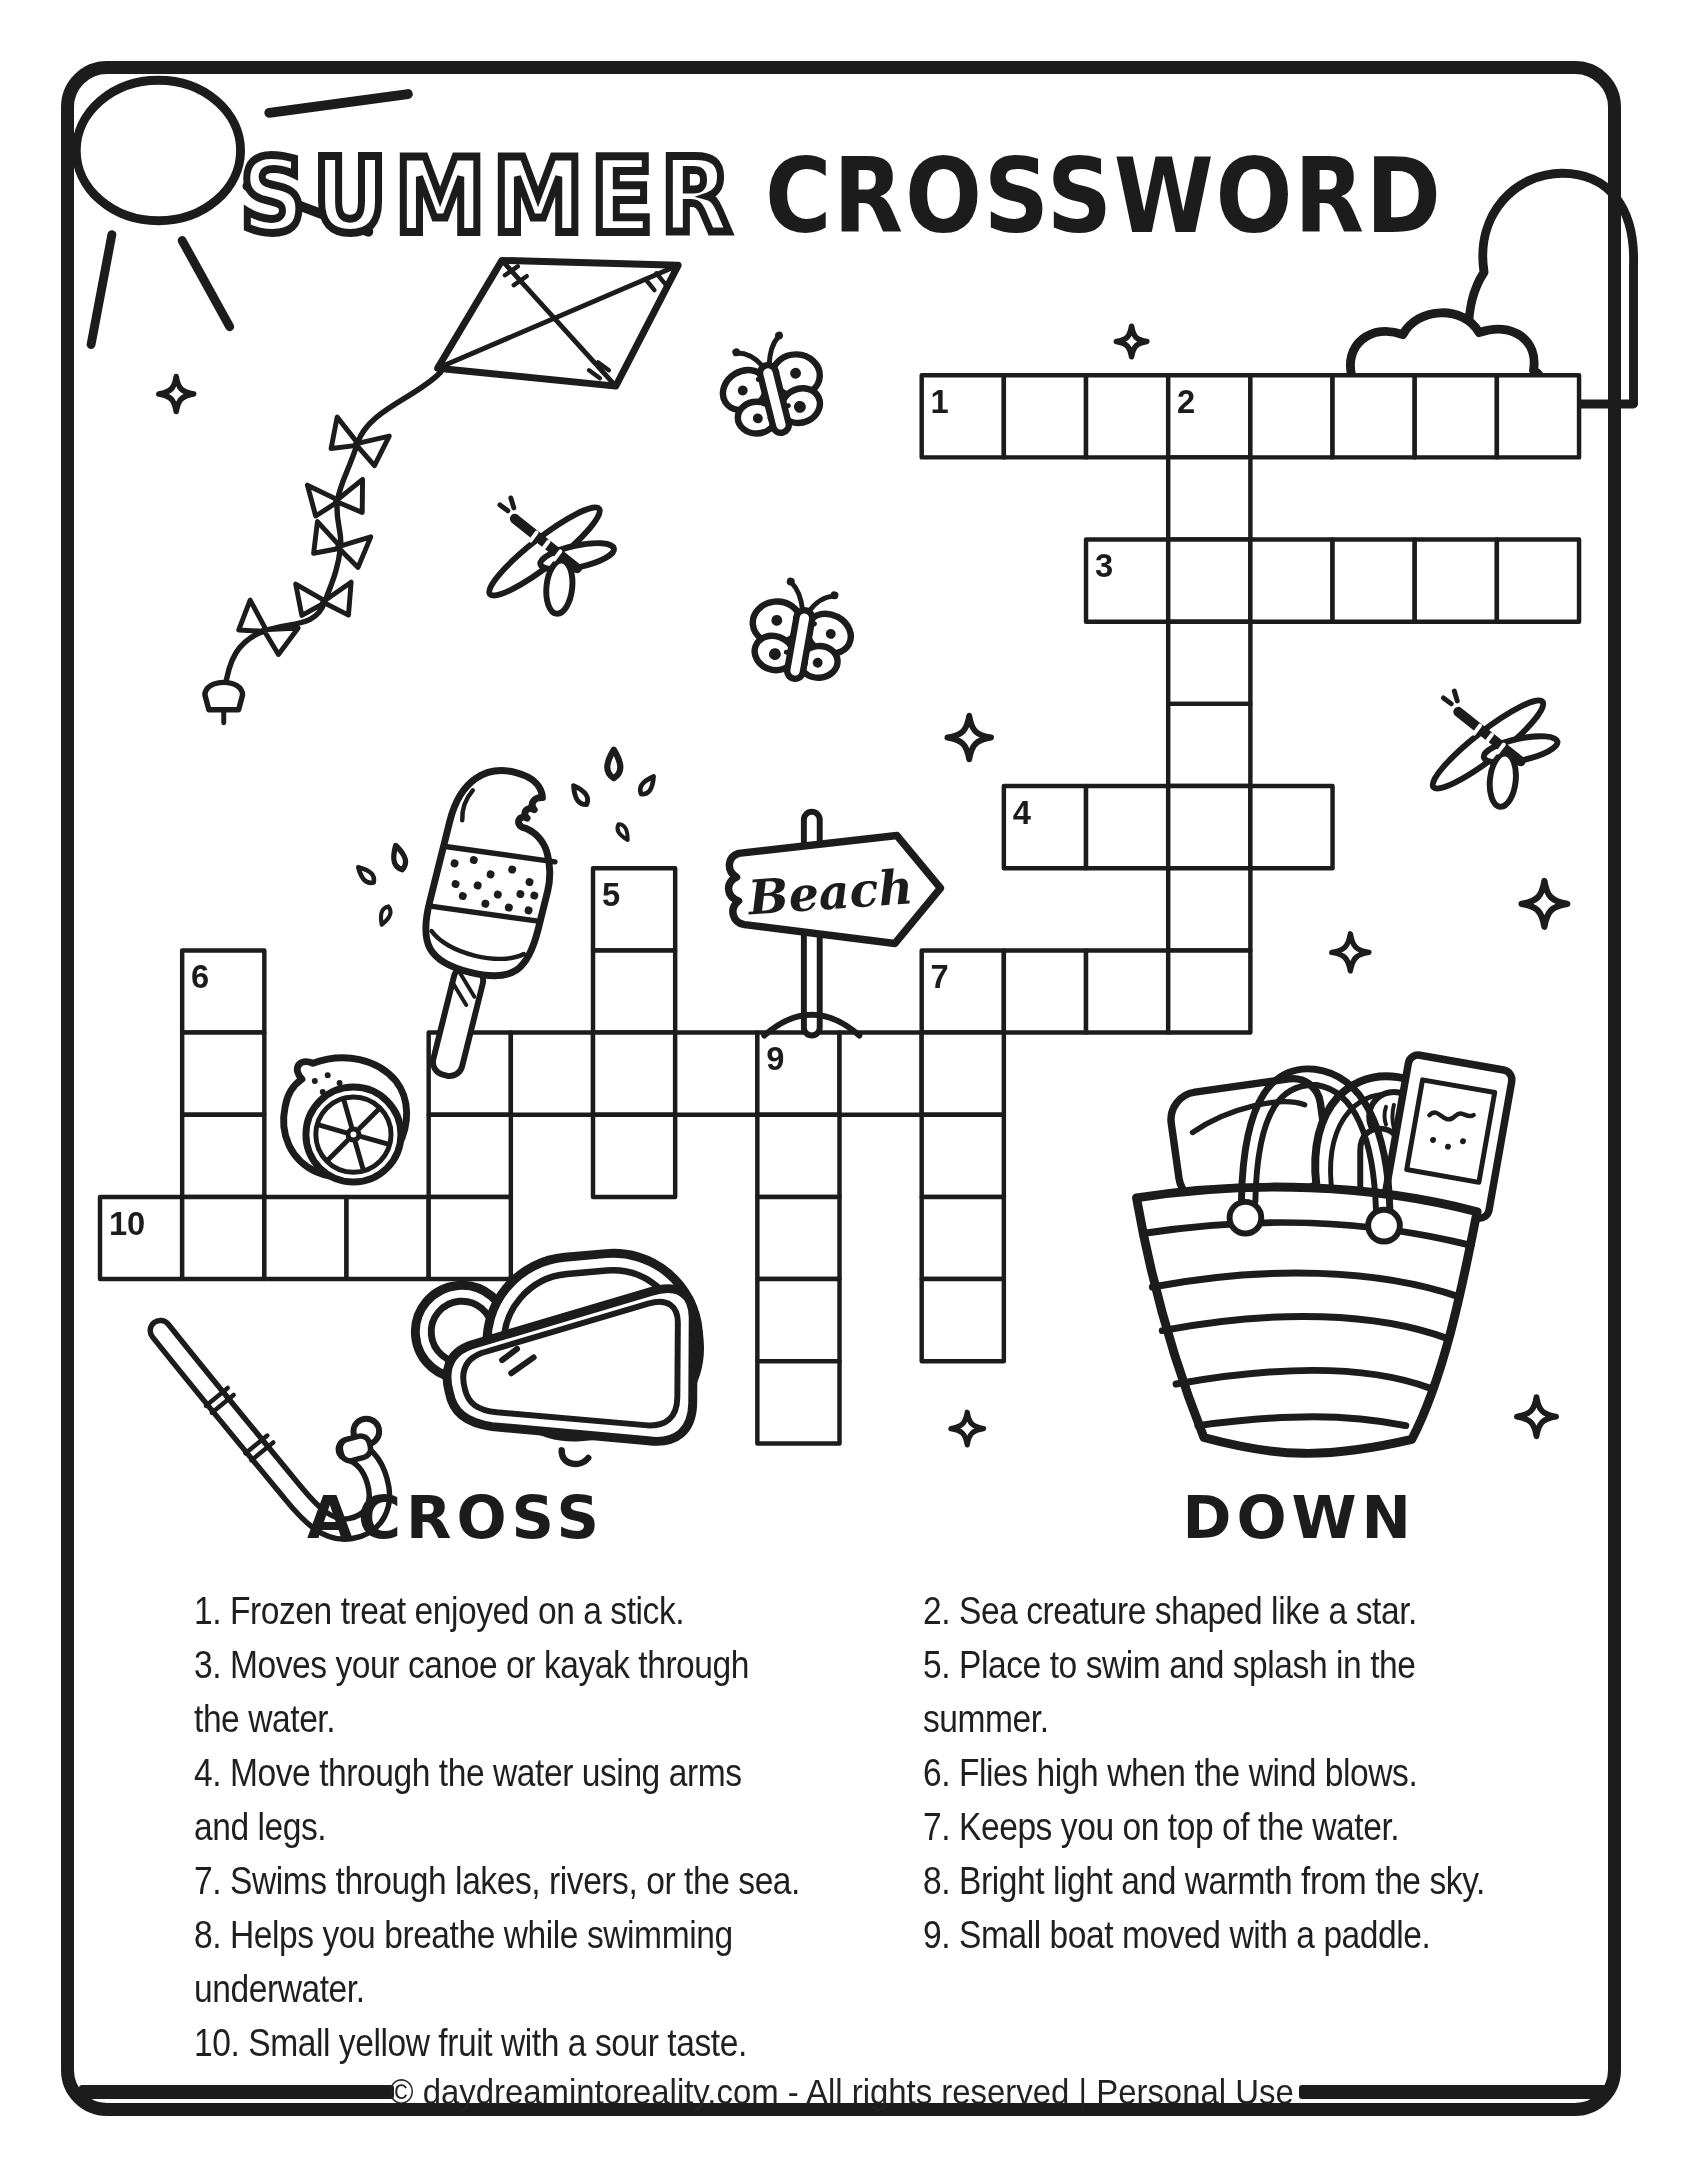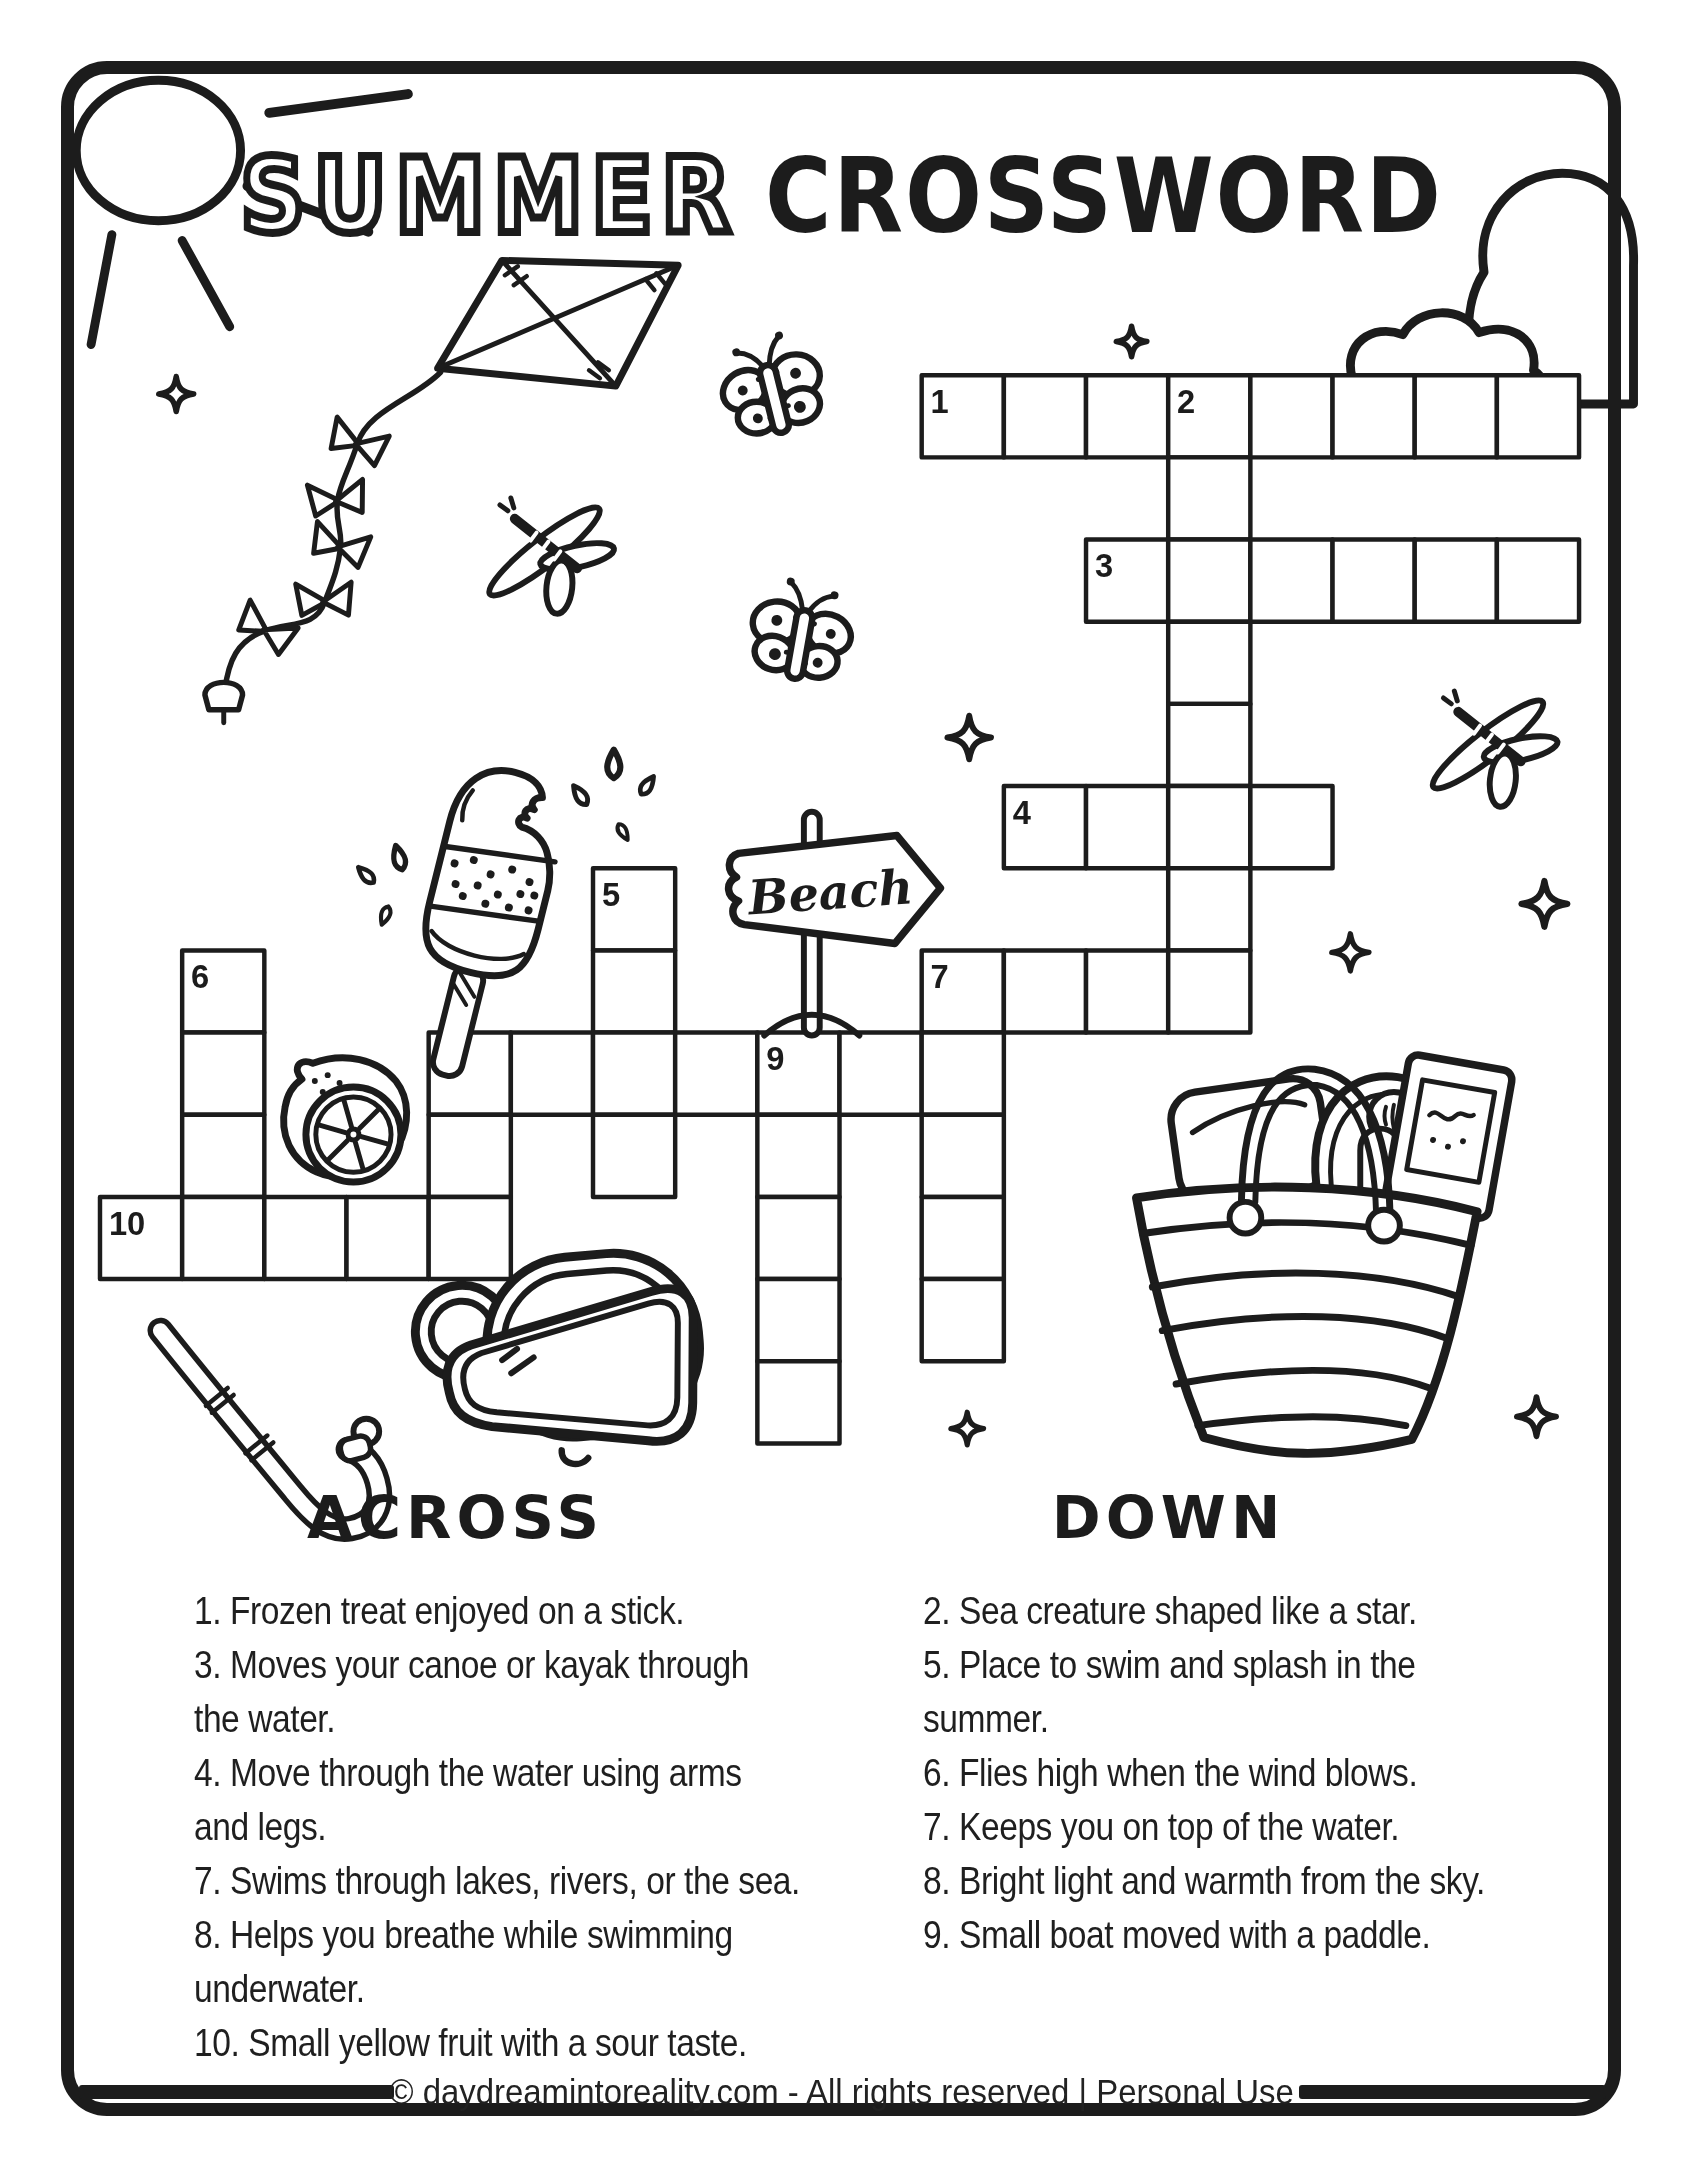--- a/index.html
+++ b/index.html
@@ -18,21 +18,21 @@
     font-family:"DejaVu Sans", sans-serif; font-weight:bold; font-size:103px;
     line-height:1; white-space:nowrap; transform:scaleX(.88);
   }
   .t-outline { color:#ffffff; -webkit-text-stroke:8px #1c1c1c; letter-spacing:9px; margin-right:30px; }
   .t-solid   { color:#1c1c1c; letter-spacing:2px; }
   .heading {
     position:absolute; z-index:2; text-align:center; color:#1c1c1c;
     font-family:"DejaVu Sans", sans-serif; font-weight:bold; font-size:59px; letter-spacing:5px;
   }
   #across-head { left:188px; top:1483px; width:535px; }
-  #down-head   { left:921px; top:1483px; width:495px; }
+  #down-head   { left:921px; top:1483px; width:495px;text-align:right; }
   .clues {
     position:absolute; top:1584px; z-index:2; color:#1f1f1f;
     font-size:39px; line-height:54px; letter-spacing:-0.5px;
     white-space:pre-line; transform:scaleX(.86); transform-origin:left top;
   }
   #across-clues { left:194px; width:772px; }
   #down-clues   { left:923px; width:772px; }
   .footer-text {
     position:absolute; top:2072px; left:0; width:1683px; text-align:center; z-index:6;
     font-size:35px; color:#222222; transform:scaleX(.94);

